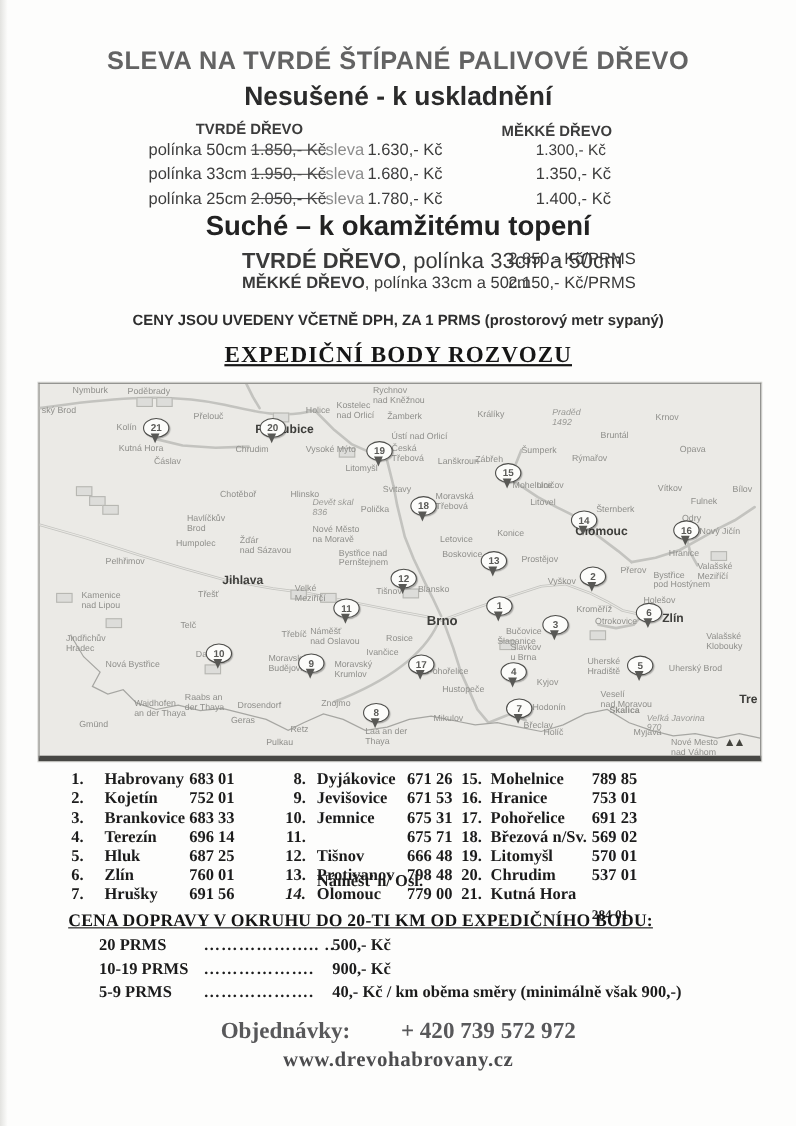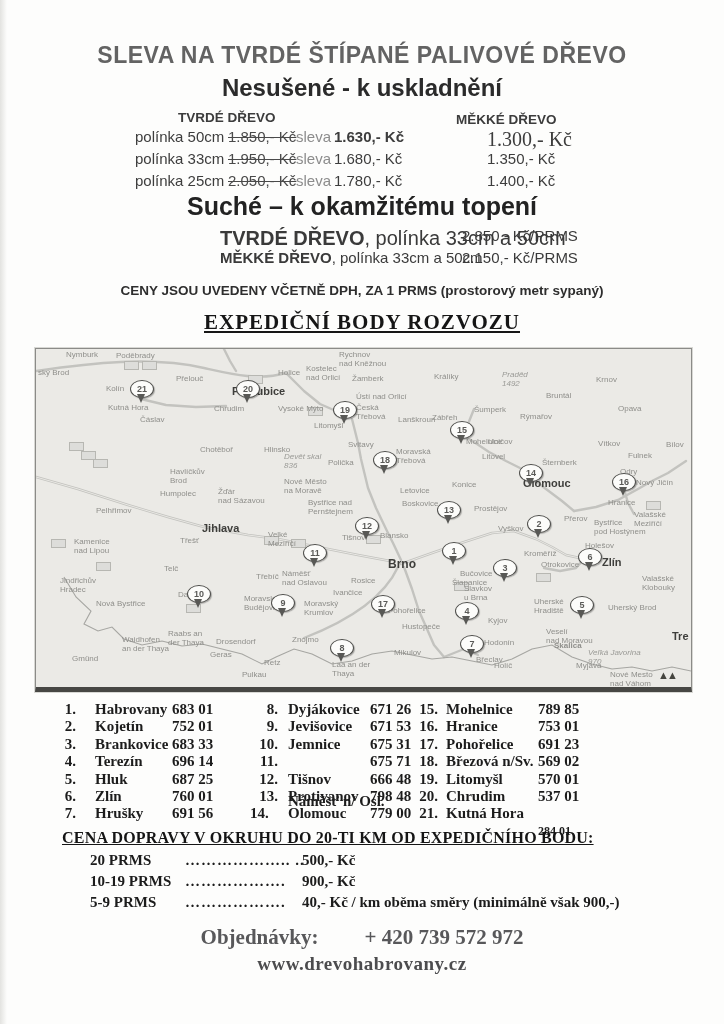--- a/index.html
+++ b/index.html
@@ -47,22 +47,22 @@
 
   <div class="abs subtitle">Nesušené - k uskladnění</div>
   <div class="abs title">SLEVA NA TVRDÉ ŠTÍPANÉ PALIVOVÉ DŘEVO</div>
 
   <div class="abs colhead" style="left:178px;top:110px;">TVRDÉ DŘEVO</div>
   <div class="abs colhead" style="left:456px;top:112px;">MĚKKÉ DŘEVO</div>
   <div id="price-rows">
       <div style="position: absolute; white-space: nowrap; left: 135px; top: 128px; font-size: 15px; color: rgb(61, 61, 61);">polínka 50cm</div>
       <div style="position: absolute; white-space: nowrap; left: 228px; top: 128px; font-size: 15px; color: rgb(74, 74, 74); text-decoration: line-through;">1.850,- Kč</div>
       <div style="position: absolute; white-space: nowrap; left: 296px; top: 128px; font-size: 15px; color: rgb(140, 140, 140);">sleva</div>
-      <div style="position: absolute; white-space: nowrap; left: 334px; top: 128px; font-size: 15px; color: rgb(61, 61, 61); font-weight: bold;">1.630,- Kč</div>
-      <div style="position: absolute; white-space: nowrap; left: 487px; top: 128px; font-size: 20px; color: rgb(61, 61, 61); font-family: Liberation Serif, serif;">1.300,- Kč</div>
+      <div style="position: absolute; white-space: nowrap; left: 334px; top: 128px; font-size: 15px; color: rgb(61, 61, 61);">1.630,- Kč</div>
+      <div style="position: absolute; white-space: nowrap; left: 487px; top: 128px; font-size: 14px; color: rgb(61, 61, 61);">1.300,- Kč</div>
       <div style="position: absolute; white-space: nowrap; left: 135px; top: 150px; font-size: 15px; color: rgb(61, 61, 61);">polínka 33cm</div>
       <div style="position: absolute; white-space: nowrap; left: 228px; top: 150px; font-size: 15px; color: rgb(74, 74, 74); text-decoration: line-through;">1.950,- Kč</div>
       <div style="position: absolute; white-space: nowrap; left: 296px; top: 150px; font-size: 15px; color: rgb(140, 140, 140);">sleva</div>
       <div style="position: absolute; white-space: nowrap; left: 334px; top: 150px; font-size: 15px; color: rgb(61, 61, 61);">1.680,- Kč</div>
       <div style="position: absolute; white-space: nowrap; left: 487px; top: 150px; font-size: 15px; color: rgb(61, 61, 61);">1.350,- Kč</div>
       <div style="position: absolute; white-space: nowrap; left: 135px; top: 172px; font-size: 15px; color: rgb(61, 61, 61);">polínka 25cm</div>
       <div style="position: absolute; white-space: nowrap; left: 228px; top: 172px; font-size: 15px; color: rgb(74, 74, 74); text-decoration: line-through;">2.050,- Kč</div>
       <div style="position: absolute; white-space: nowrap; left: 296px; top: 172px; font-size: 15px; color: rgb(140, 140, 140);">sleva</div>
       <div style="position: absolute; white-space: nowrap; left: 334px; top: 172px; font-size: 15px; color: rgb(61, 61, 61);">1.780,- Kč</div>
       <div style="position: absolute; white-space: nowrap; left: 487px; top: 172px; font-size: 15px; color: rgb(61, 61, 61);">1.400,- Kč</div>
@@ -313,21 +313,21 @@
       <div class="serif-b" style="position: absolute; white-space: nowrap; left: 370px; top: 735.8px; font-size: 15px;">675 31</div>
       <div class="serif-b" style="position: absolute; white-space: nowrap; left: 250px; top: 753.2px; width: 28px; text-align: right; font-size: 15px;">11.</div>
       <div class="serif-b" style="position: absolute; white-space: nowrap; left: 288px; top: 793px; font-size: 15px;">Náměšť n/ Osl.</div>
       <div class="serif-b" style="position: absolute; white-space: nowrap; left: 370px; top: 753.2px; font-size: 15px;">675 71</div>
       <div class="serif-b" style="position: absolute; white-space: nowrap; left: 250px; top: 770.6px; width: 28px; text-align: right; font-size: 15px;">12.</div>
       <div class="serif-b" style="position: absolute; white-space: nowrap; left: 288px; top: 770.6px; font-size: 15px;">Tišnov</div>
       <div class="serif-b" style="position: absolute; white-space: nowrap; left: 370px; top: 770.6px; font-size: 15px;">666 48</div>
       <div class="serif-b" style="position: absolute; white-space: nowrap; left: 250px; top: 788px; width: 28px; text-align: right; font-size: 15px;">13.</div>
       <div class="serif-b" style="position: absolute; white-space: nowrap; left: 288px; top: 788px; font-size: 15px;">Protivanov</div>
       <div class="serif-b" style="position: absolute; white-space: nowrap; left: 370px; top: 788px; font-size: 15px;">798 48</div>
-      <div class="serif-b" style="position: absolute; white-space: nowrap; left: 250px; top: 805.4px; width: 28px; text-align: left; font-size: 15px;">14.</div>
+      <div class="serif-b" style="position: absolute; white-space: nowrap; left: 250px; top: 805.4px; width: 28px; text-align: right; font-size: 15px; font-style: italic;">14.</div>
       <div class="serif-b" style="position: absolute; white-space: nowrap; left: 288px; top: 805.4px; font-size: 15px;">Olomouc</div>
       <div class="serif-b" style="position: absolute; white-space: nowrap; left: 370px; top: 805.4px; font-size: 15px;">779 00</div>
       <div class="serif-b" style="position: absolute; white-space: nowrap; left: 410px; top: 701px; width: 28px; text-align: right; font-size: 15px;">15.</div>
       <div class="serif-b" style="position: absolute; white-space: nowrap; left: 446px; top: 701px; font-size: 15px;">Mohelnice</div>
       <div class="serif-b" style="position: absolute; white-space: nowrap; left: 538px; top: 701px; font-size: 15px;">789 85</div>
       <div class="serif-b" style="position: absolute; white-space: nowrap; left: 410px; top: 718.4px; width: 28px; text-align: right; font-size: 15px;">16.</div>
       <div class="serif-b" style="position: absolute; white-space: nowrap; left: 446px; top: 718.4px; font-size: 15px;">Hranice</div>
       <div class="serif-b" style="position: absolute; white-space: nowrap; left: 538px; top: 718.4px; font-size: 15px;">753 01</div>
       <div class="serif-b" style="position: absolute; white-space: nowrap; left: 410px; top: 735.8px; width: 28px; text-align: right; font-size: 15px;">17.</div>
       <div class="serif-b" style="position: absolute; white-space: nowrap; left: 446px; top: 735.8px; font-size: 15px;">Pohořelice</div>

